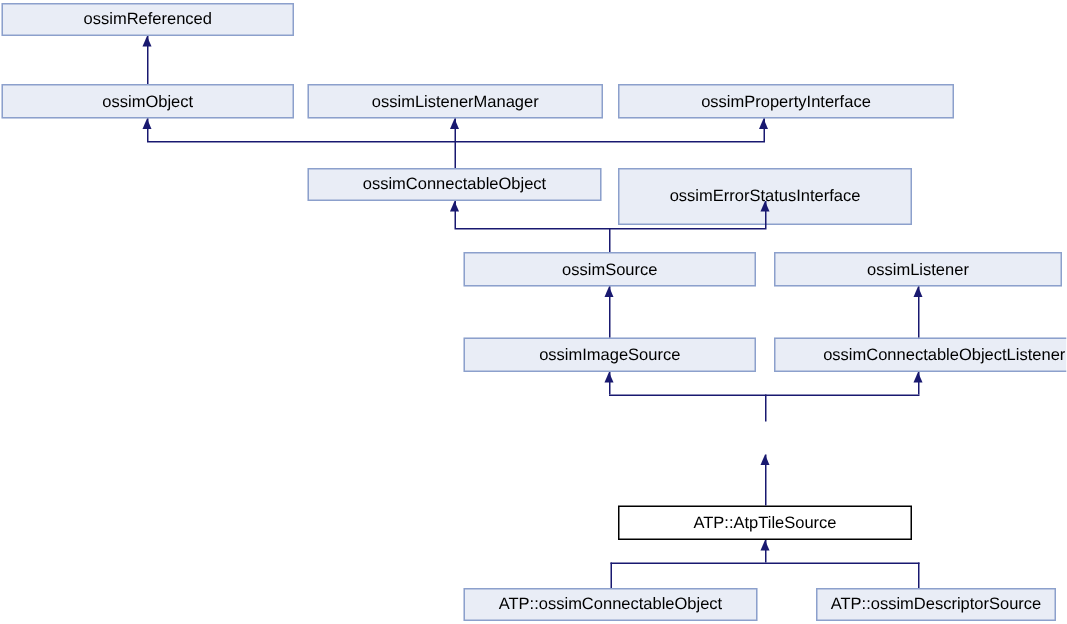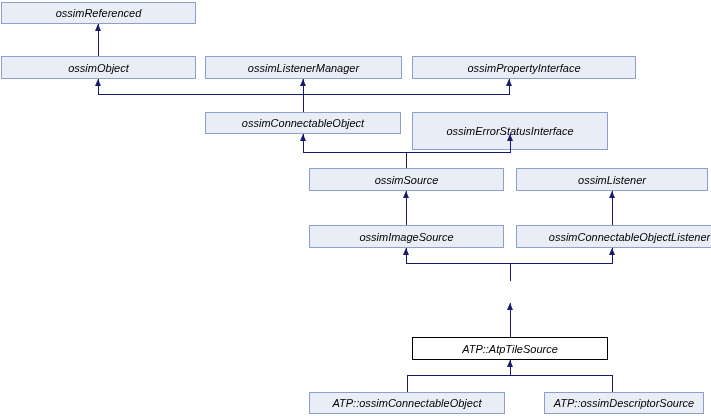--- a/index.html
+++ b/index.html
@@ -20,21 +20,20 @@
     box-sizing: border-box;
     border: 1px solid var(--node-border, #8CA0CC);
     background: var(--node-fill, #E9EDF6);
     color: var(--text, #000000);
     font-size: 11px;
     display: flex;
     align-items: center;
     justify-content: center;
     white-space: nowrap;
     cursor: pointer;
-    font-style: italic;
   }
   .node.current {
     border: 1px solid var(--cur-border, #000000);
     background: var(--cur-fill, #FFFFFF);
     cursor: default;
   }
   .vline, .hline {
     position: absolute;
     background: var(--edge, #191970);
   }

